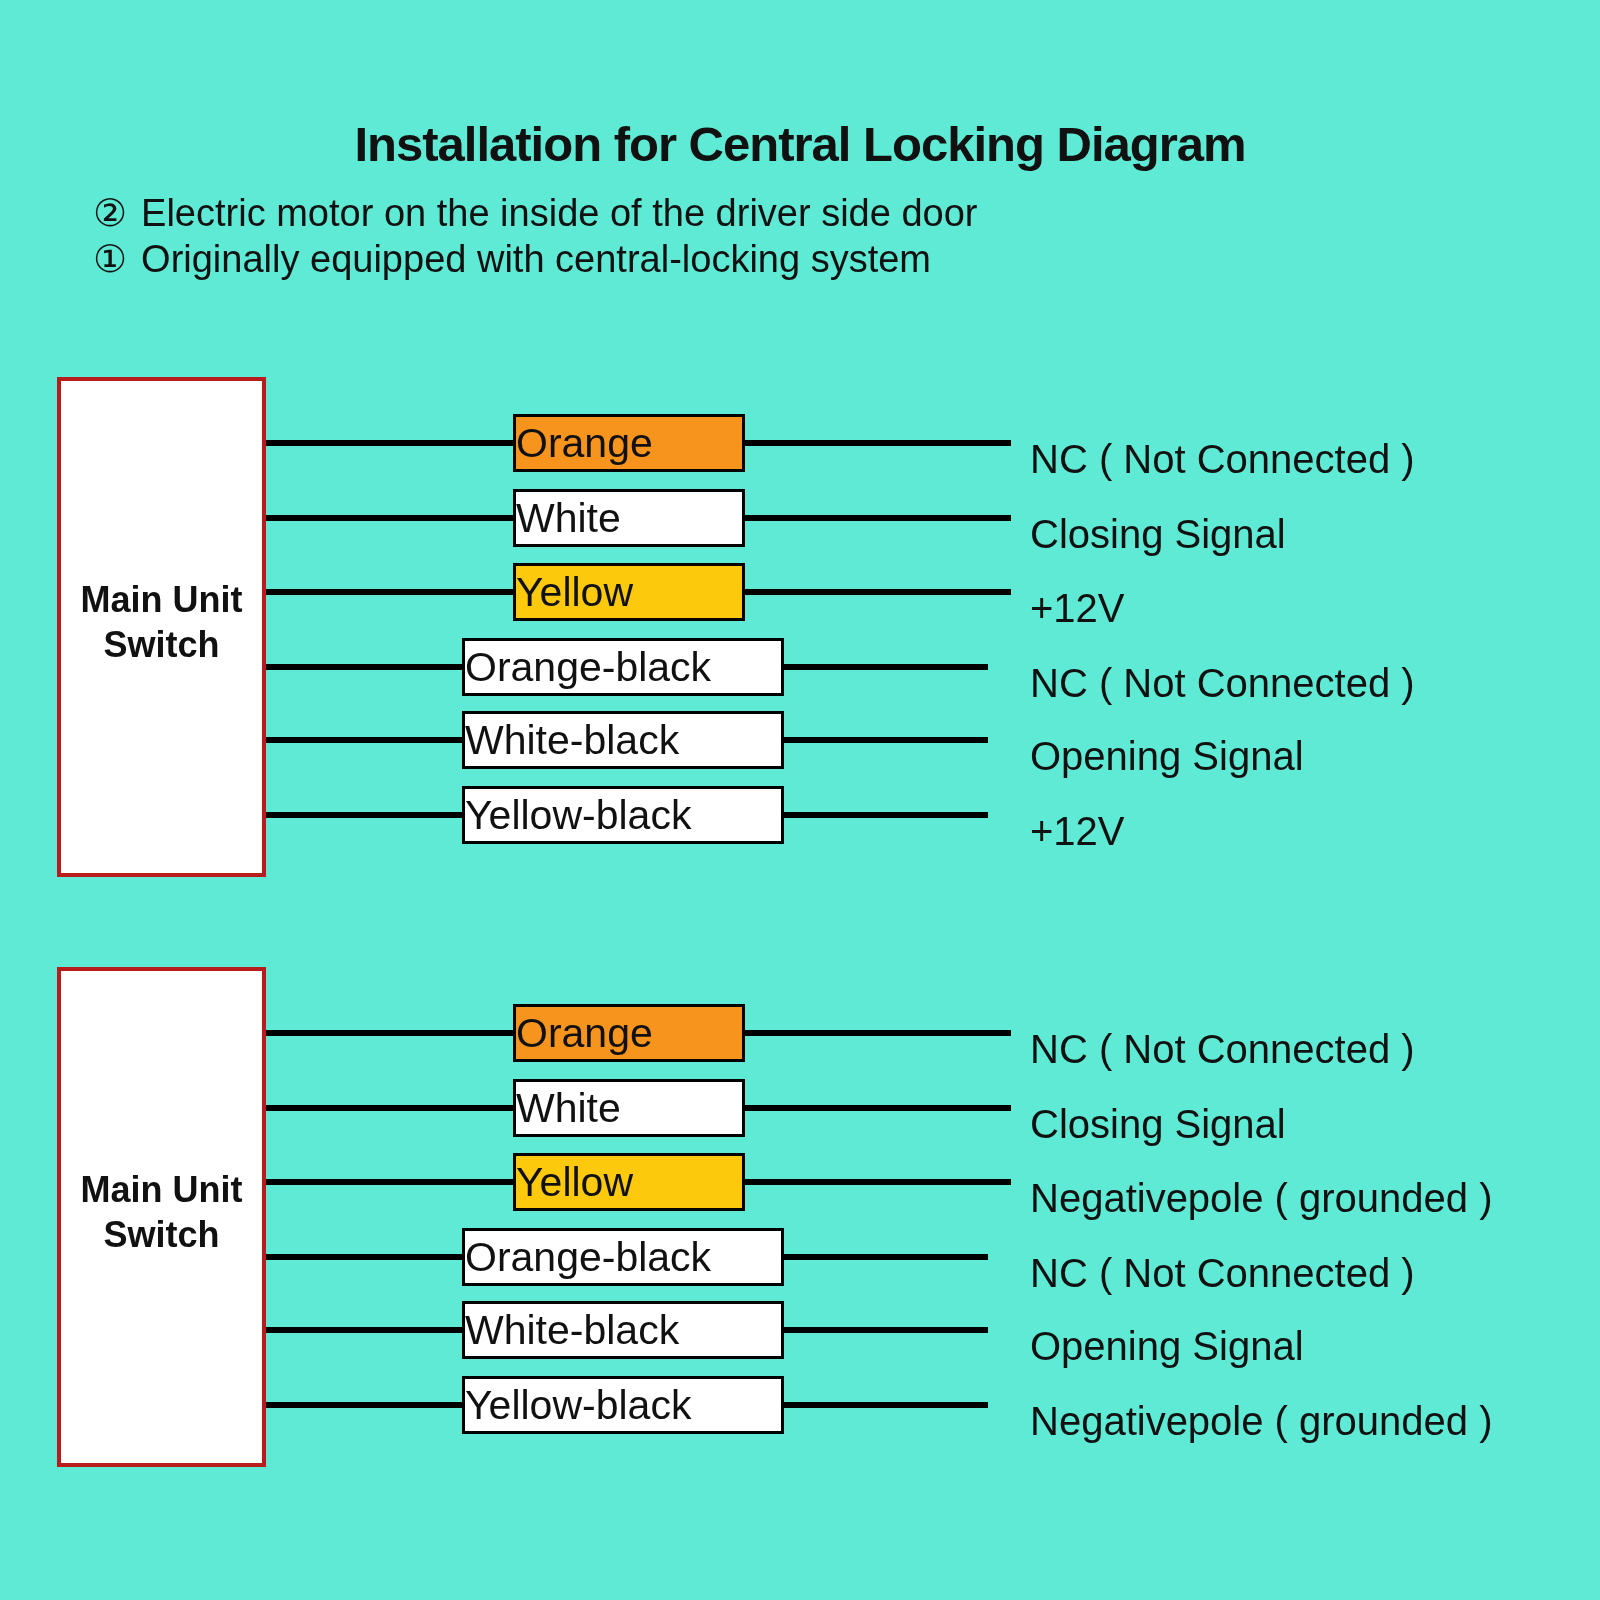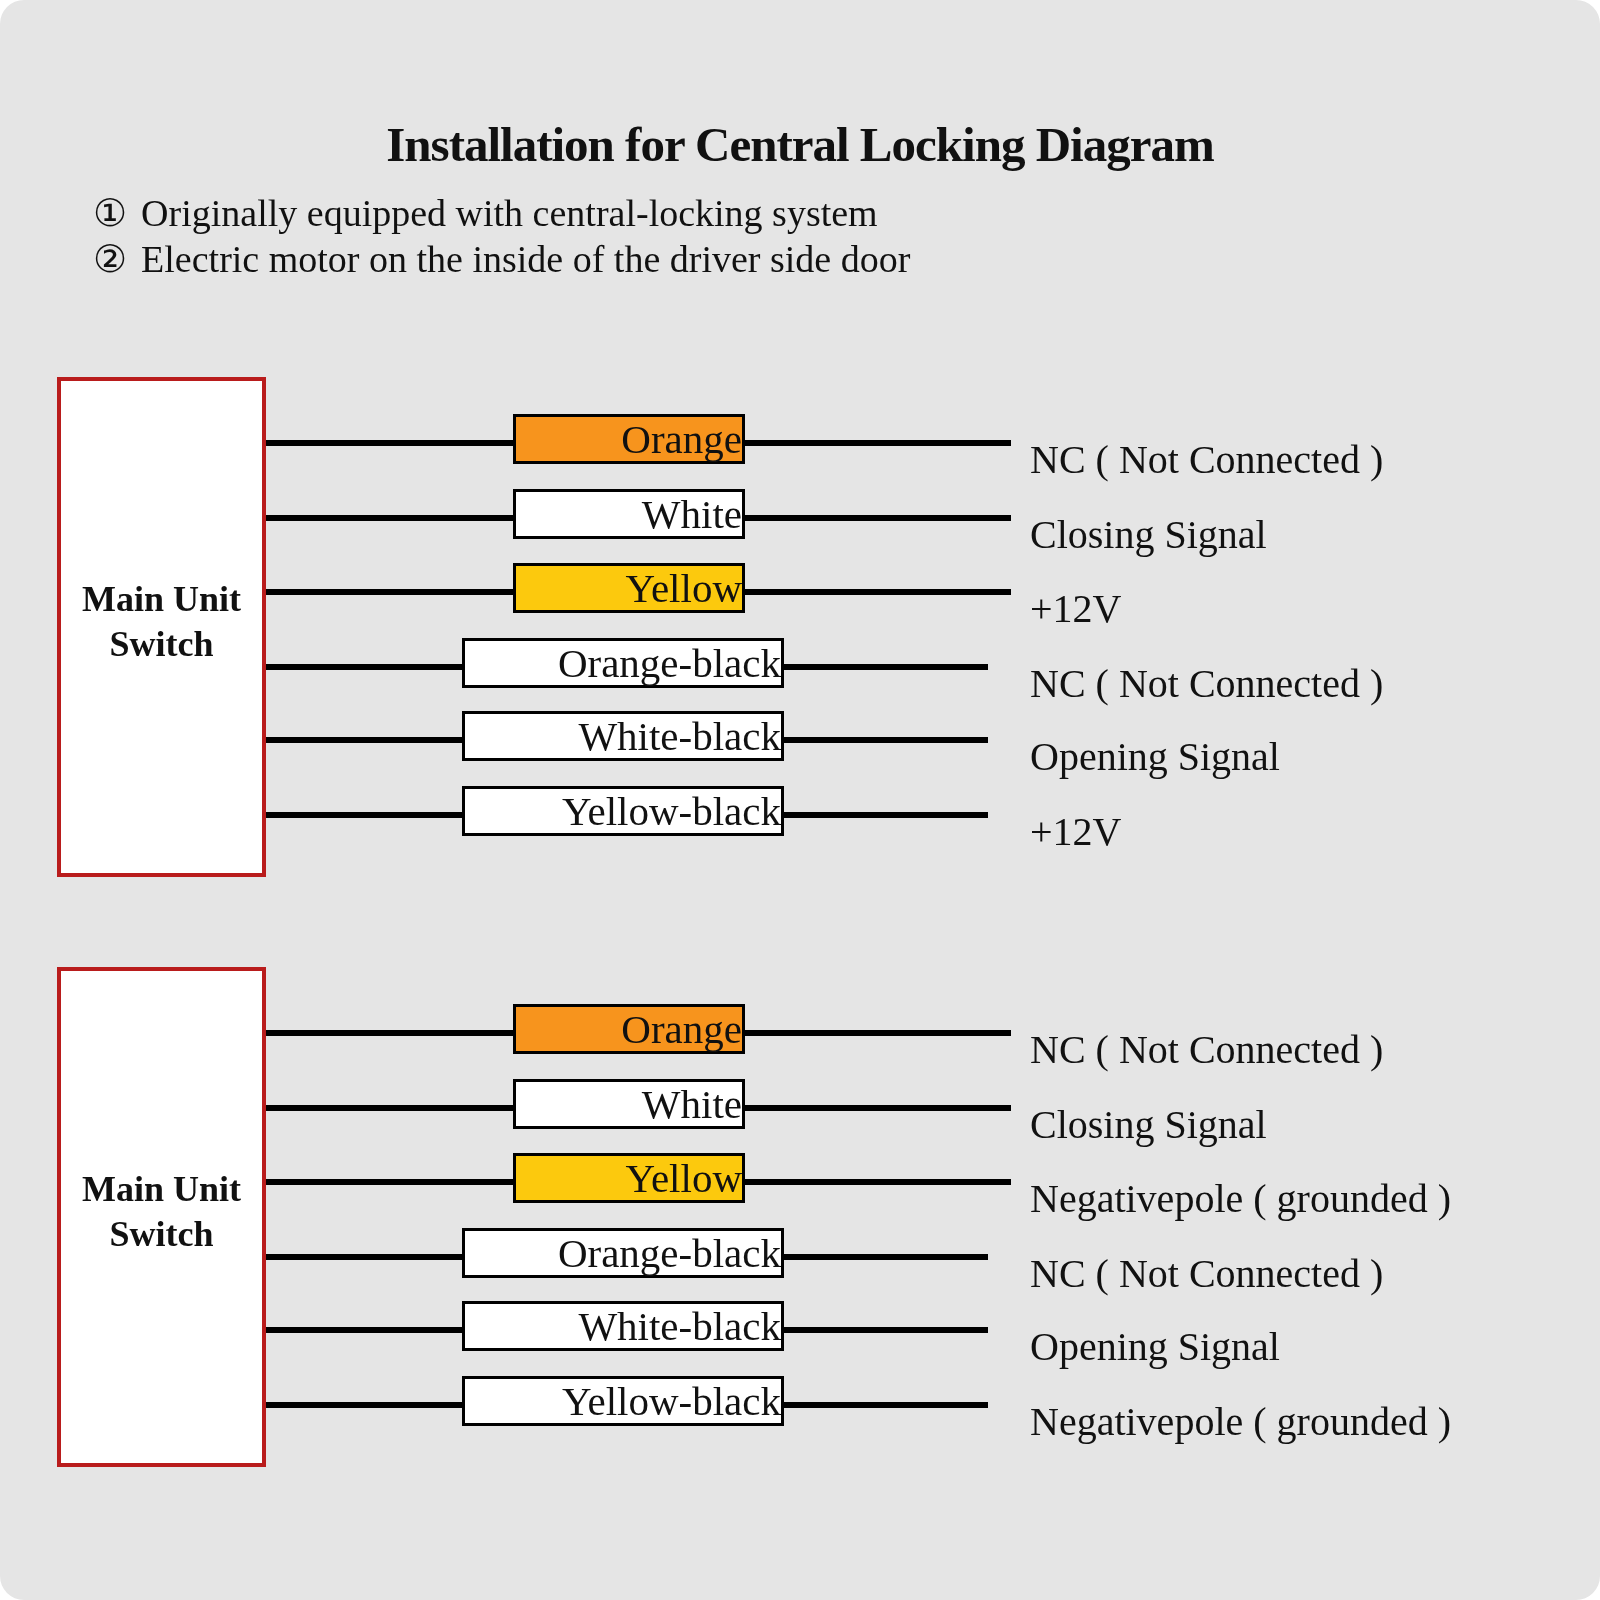--- a/index.html
+++ b/index.html
@@ -1,20 +1,19 @@
 <!DOCTYPE html>
 <html><head>
 <meta charset="utf-8">
 <style>
   html,body { margin:0; padding:0; background:#ffffff; }
   .page {
-    position:relative; width:1600px; height:1600px; background:#e5e5e5;
-    font-family:Liberation Serif, serif; color:#111;
+    position:relative; width:1600px; height:1600px; background:#5eead4;
+    font-family:Liberation Sans, sans-serif; color:#111;
     overflow:hidden;
-    border-radius:24px;
   }
   .title {
     position:absolute; top:116px; left:0; width:1600px; text-align:center;
     font-size:49px; font-weight:bold; letter-spacing:-1px;
   }
   .instructions {
     position:absolute; left:93px; top:190px; font-size:38px; line-height:46px;
   }
   .instr-line { white-space:nowrap; }
   .bullet { display:inline-block; margin-right:14px; }
@@ -34,23 +33,23 @@
   .row.r0 { top:30px; } .row.r1 { top:105px; } .row.r2 { top:179px; }
   .row.r3 { top:254px; } .row.r4 { top:327px; } .row.r5 { top:402px; }
   .wire { position:absolute; top:33px; height:6px; background:#000; }
   .row.narrow .wire-left  { left:0;     width:251px; }
   .row.narrow .label-box  { left:247px; width:232px; }
   .row.narrow .wire-right { left:477px; width:268px; }
   .row.wide  .wire-left   { left:0;     width:200px; }
   .row.wide  .label-box   { left:196px; width:322px; }
   .row.wide  .wire-right  { left:516px; width:206px; }
   .label-box {
-    position:absolute; top:7px; height:50px; border:3px solid #000;
+    position:absolute; top:7px; height:58px; border:3px solid #000;
     box-sizing:border-box; background:#ffffff;
-    display:flex; align-items:center; justify-content:flex-end;
+    display:flex; align-items:center; justify-content:flex-start;
   }
   .wire-name { font-size:41px; }
   .signal {
     position:absolute; left:764px; top:16px; height:72px;
     display:flex; align-items:center; font-size:40px; white-space:nowrap;
   }
   .caption {
     position:absolute; left:0; width:1570px; text-align:center;
     font-size:41px; font-weight:bold;
   }
@@ -59,24 +58,24 @@
 </style>
 </head>
 <body>
 
 <div class="page">
 
   <div class="title">Installation for Central Locking Diagram</div>
 
   <div class="instructions">
     <div class="instr-line">
+      <span class="bullet">②</span><span>Electric motor on the inside of the driver side door</span>
+    </div>
+    <div class="instr-line">
       <span class="bullet">①</span><span>Originally equipped with central-locking system</span>
-    </div>
-    <div class="instr-line">
-      <span class="bullet">②</span><span>Electric motor on the inside of the driver side door</span>
     </div>
   </div>
 
   <div class="diagram feature-b">
     <div class="unit-box">
       <div class="unit-label">Main Unit
 Switch</div>
     </div>
 
     <div class="row narrow r0">

